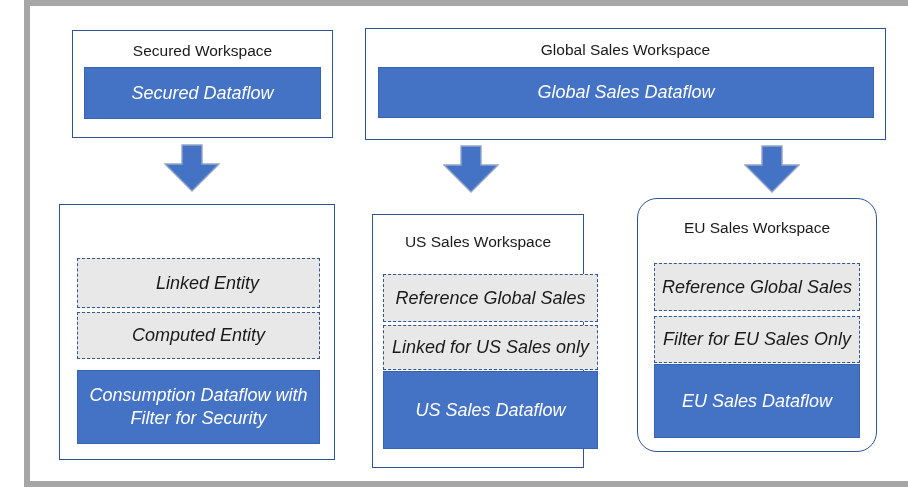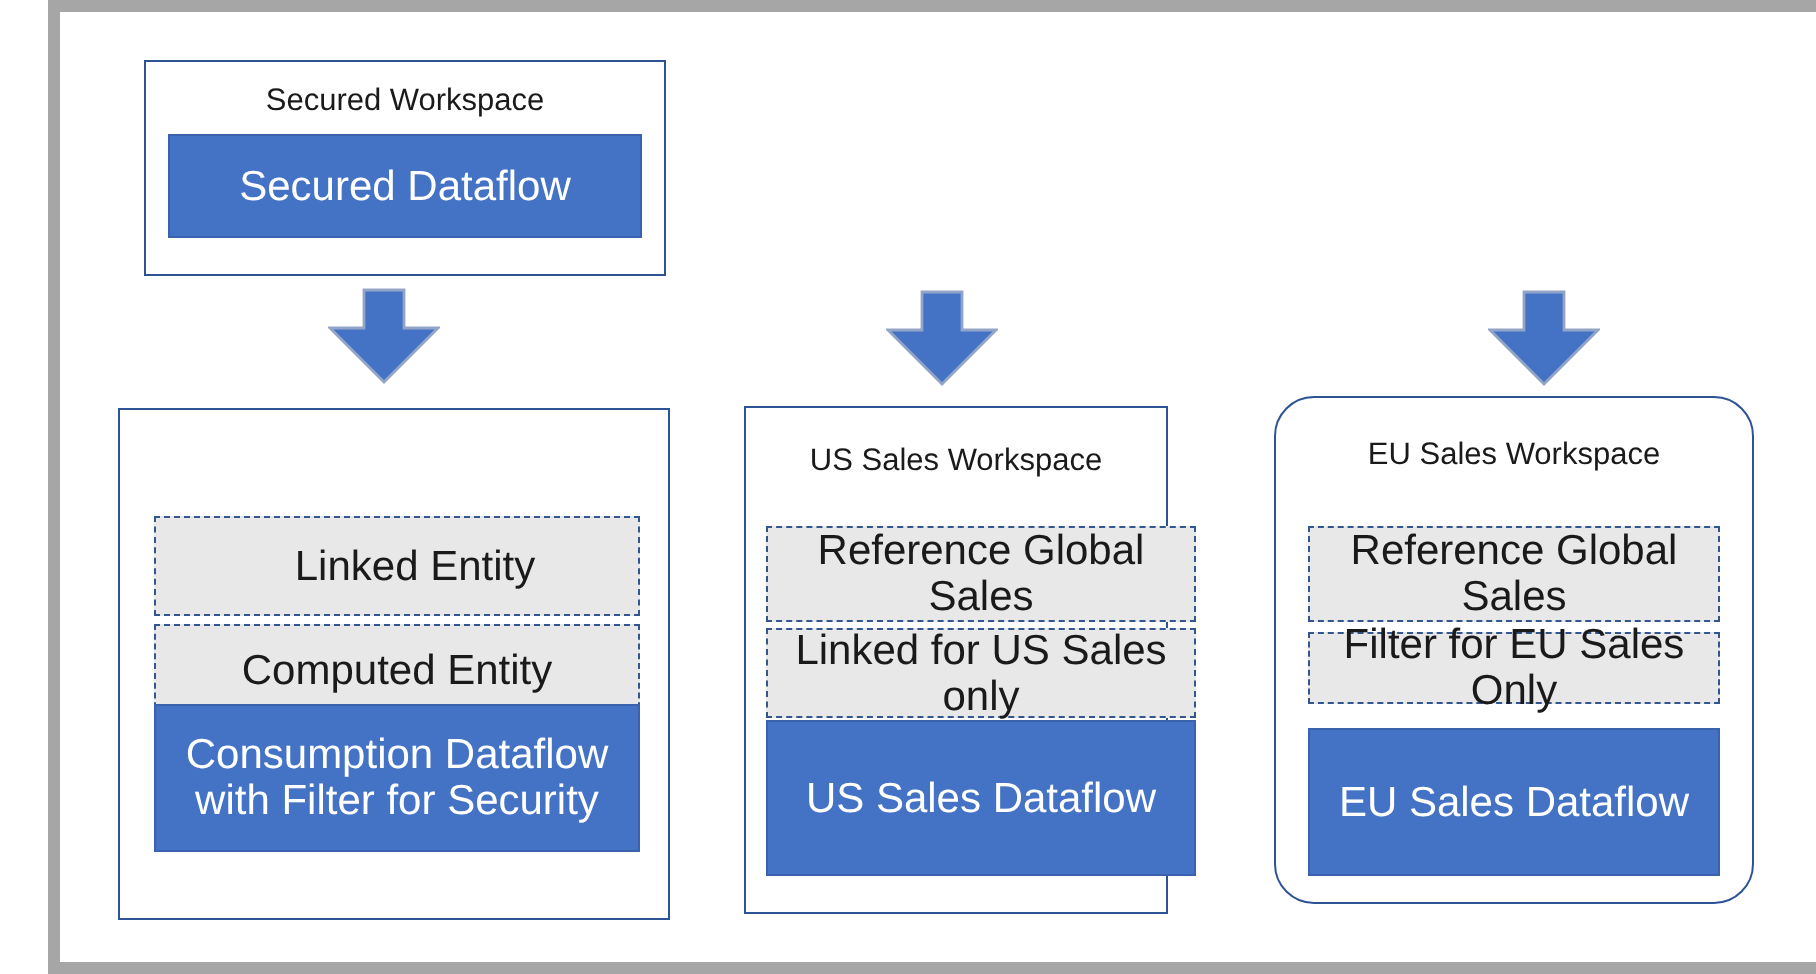--- a/index.html
+++ b/index.html
@@ -32,23 +32,24 @@
     white-space: nowrap;
   }
 
   
   .item {
     position: absolute;
     display: flex;
     align-items: center;
     justify-content: center;
     text-align: center;
-    font-size: 21px;
+    font-size: 18px;
     line-height: 23px;
     padding: 2px 6px;
+    font-style: italic;
   }
   .item.entity {
     background: #e8e8e8;
     border: 1.2px dashed #33568f;
     color: #1a1a1a;
   }
   .item.dataflow {
     background: #4472c4;
     border: 1px solid #3a62ad;
     color: #ffffff;
@@ -62,54 +63,60 @@
   .ws-global    { left: 335px; top: 22px; width: 521px; height: 112px; }
   .ws-global .ws-title { top: 12px; }
   .ws-global .dataflow { left: 12px; top: 38px; width: 496px; height: 51px; }
 
   
   .ws-consumption { left: 29px; top: 198px; width: 276px; height: 256px; }
   .ws-consumption .ws-title { top: 18px; }
   .ws-consumption .item { left: 17px; width: 243px; }
   .ws-consumption .item-0 { top: 53px;  height: 50px; padding-left: 24px; }
   .ws-consumption .item-1 { top: 107px; height: 47px; }
-  .ws-consumption .item-2 { top: 147px; height: 74px; }
+  .ws-consumption .item-2 { top: 165px; height: 74px; }
 
-  .ws-us { left: 342px; top: 197px; width: 212px; height: 254px; }
+  .ws-us { left: 342px; top: 208px; width: 212px; height: 254px; }
   .ws-us .ws-title { top: 18px; }
   .ws-us .item { left: 10px; width: 215px; }
   .ws-us .item-0 { top: 59px;  height: 48px; }
   .ws-us .item-1 { top: 110px; height: 45px; }
   .ws-us .item-2 { top: 156px; height: 78px; }
 
   .ws-eu { left: 607px; top: 192px; width: 240px; height: 254px; border-radius: 20px; }
   .ws-eu .ws-title { top: 20px; }
   .ws-eu .item { left: 16px; width: 206px; }
   .ws-eu .item-0 { top: 64px;  height: 48px; }
-  .ws-eu .item-1 { top: 117px; height: 36px; }
+  .ws-eu .item-1 { top: 117px; height: 47px; }
   .ws-eu .item-2 { top: 165px; height: 74px; }
 
   
   .arrow { position: absolute; width: 56px; height: 48px; }
   .arrow-1 { left: 134px; top: 138px; }
   .arrow-2 { left: 413px; top: 139px; }
   .arrow-3 { left: 714px; top: 139px; }
 </style>
 </head>
 <body>
 
 <div class="frame">
 
   <div class="ws ws-secured">
     <div class="ws-title">Secured Workspace</div>
     <div class="item dataflow">
       <span>Secured Dataflow</span>
     </div>
   </div>
 
+  <div class="ws ws-global">
+    <div class="ws-title">Global Sales Workspace</div>
+    <div class="item dataflow">
+      <span>Global Sales Dataflow</span>
+    </div>
+  </div>
 
   <svg class="arrow arrow-1" viewBox="0 0 56 48" aria-hidden="true">
     <polygon points="18,1 38,1 38,20 55,20 28,47 1,20 18,20" fill="#4472c4" stroke="#92a5c8" stroke-width="1.4"></polygon>
   </svg>
   <svg class="arrow arrow-2" viewBox="0 0 56 48" aria-hidden="true">
     <polygon points="18,1 38,1 38,20 55,20 28,47 1,20 18,20" fill="#4472c4" stroke="#92a5c8" stroke-width="1.4"></polygon>
   </svg>
   <svg class="arrow arrow-3" viewBox="0 0 56 48" aria-hidden="true">
     <polygon points="18,1 38,1 38,20 55,20 28,47 1,20 18,20" fill="#4472c4" stroke="#92a5c8" stroke-width="1.4"></polygon>
   </svg>

